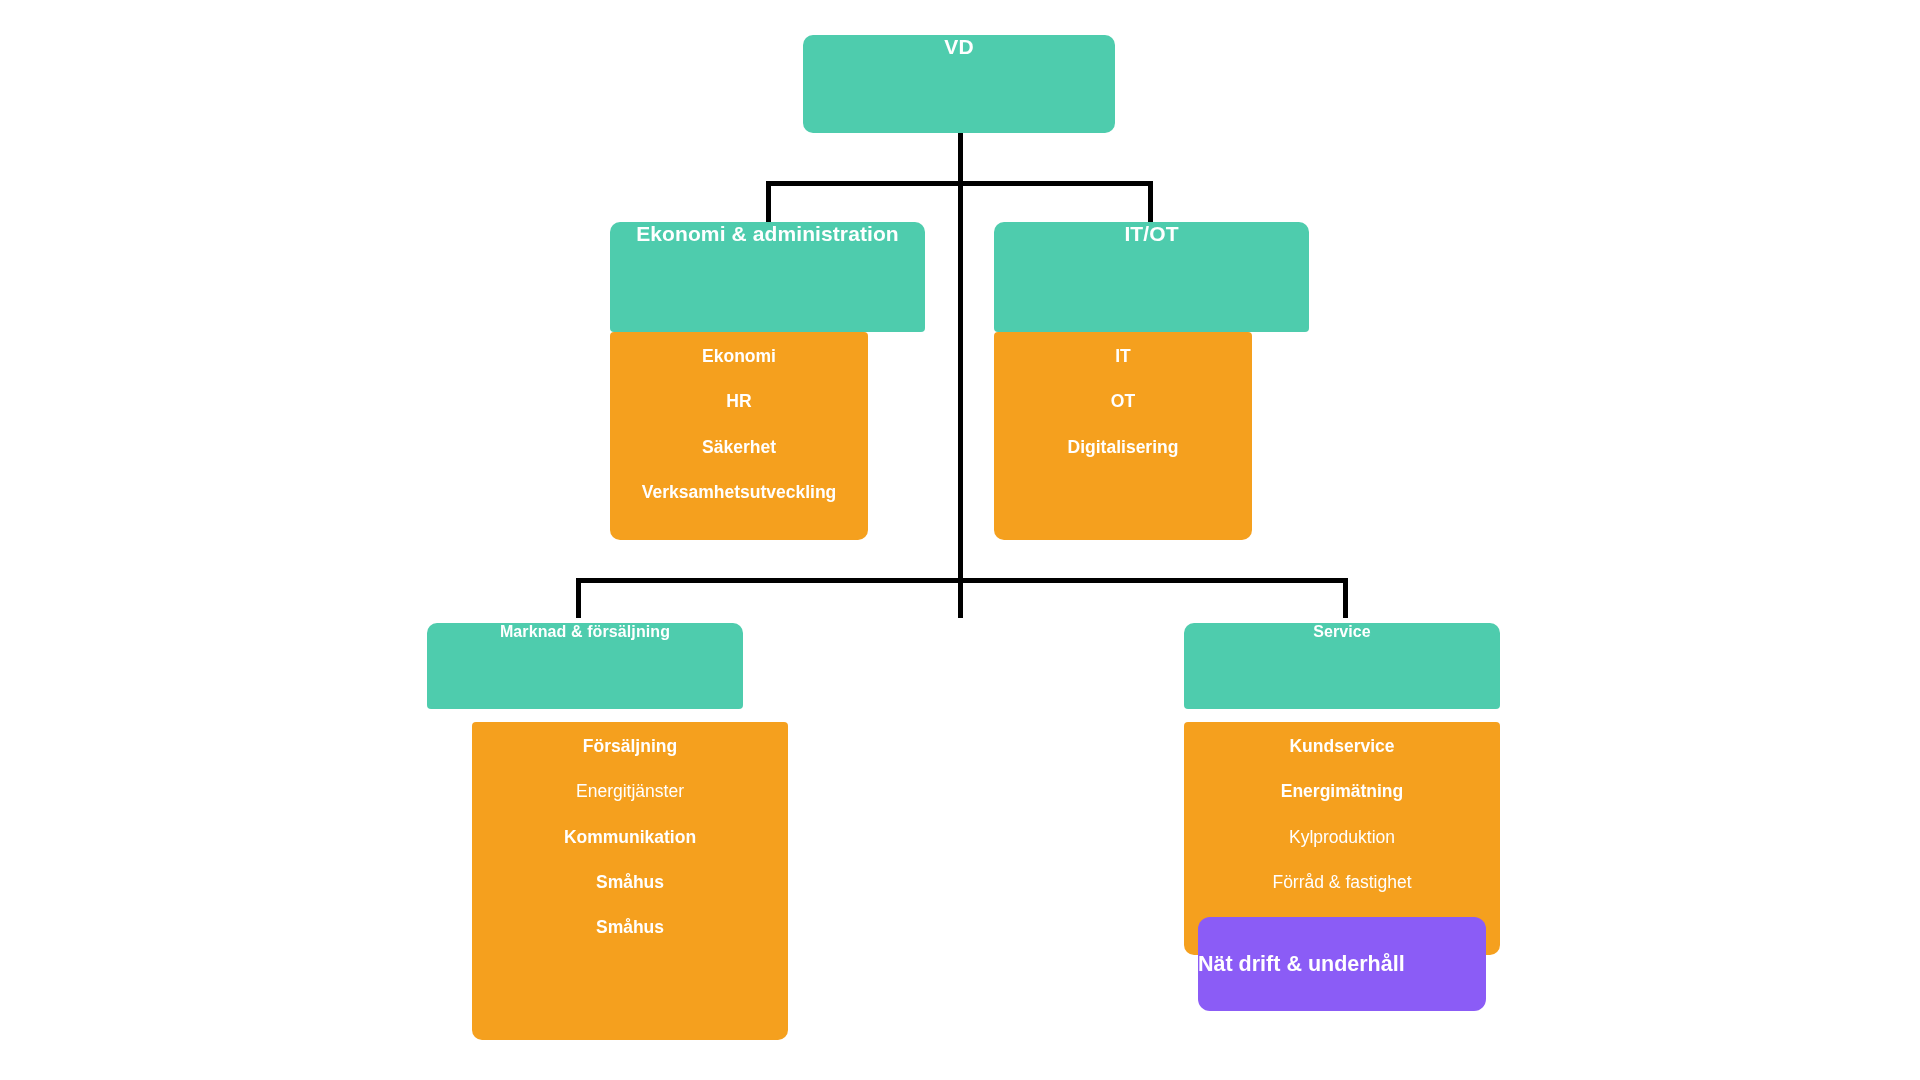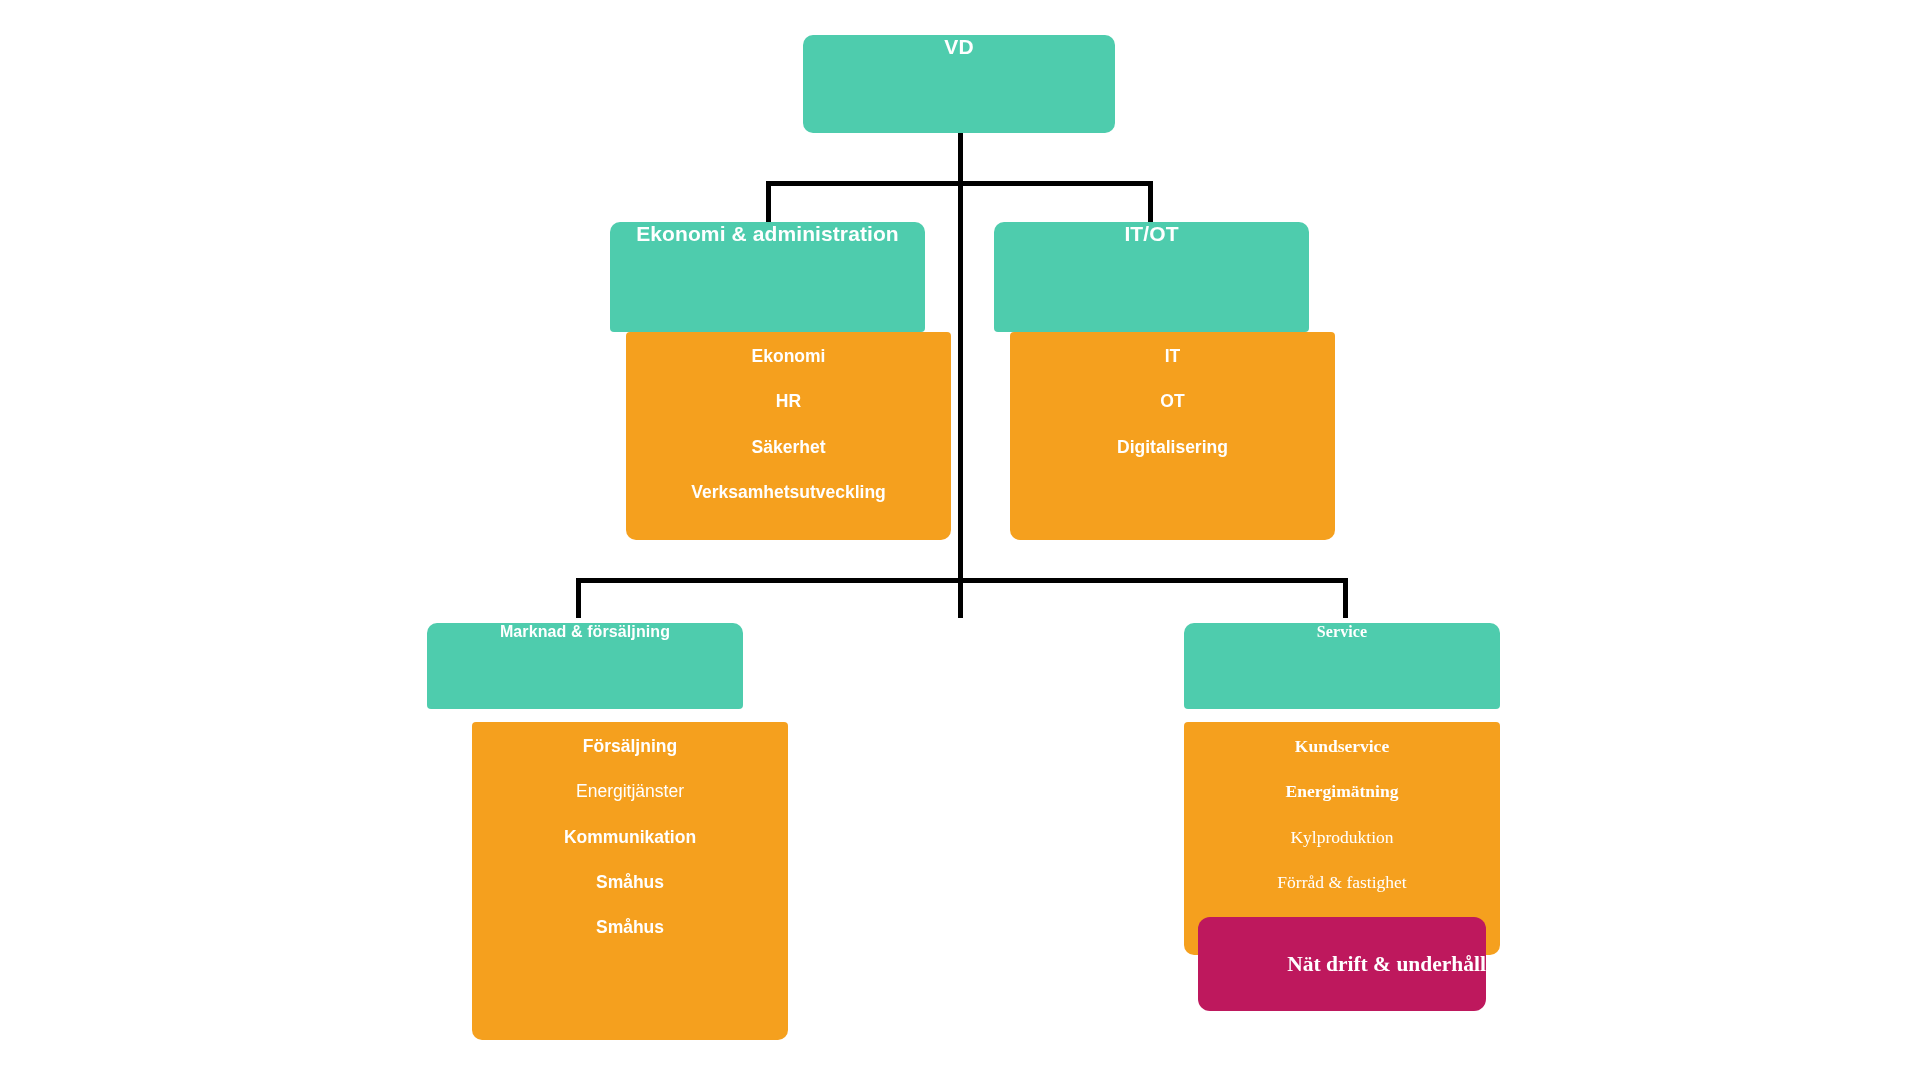--- a/index.html
+++ b/index.html
@@ -77,22 +77,22 @@
 
   
   .lvl2 .node-head {
     left: 0; top: 0;
     width: 315px;
     height: 110px;
     border-radius: 10px 10px 4px 4px;
     font-size: 21px;
   }
   .lvl2 .node-body {
-    left: 16px; top: 110px;
-    width: 325px;
+    left: 0; top: 110px;
+    width: 258px;
     border-radius: 4px 4px 10px 10px;
   }
   .lvl2 .child-item {
     font-size: 17.5px;
     margin-bottom: 25px;
   }
 
   
   .lvl3 .node-head {
     left: 0; top: 8px;
@@ -106,28 +106,28 @@
     width: 316px;
     border-radius: 4px 4px 10px 10px;
   }
   .lvl3 .child-item {
     font-size: 17.5px;
     margin-bottom: 25px;
   }
 
   
   .sub-box {
-    background: #be185d;
+    background: #8b5cf6;
     border-radius: 12px;
     color: #ffffff;
     font-weight: bold;
     font-size: 21.5px;
     display: flex;
     align-items: center;
-    justify-content: flex-end;
+    justify-content: flex-start;
     text-align: center;
     margin: 4px 14px 0 14px;
     height: 94px;
   }
 </style>
 </head>
 <body>
 
 <div id="org-canvas">
 
@@ -185,21 +185,21 @@
     <div class="node-body" style="height:318px;margin-left:45px;">
       <div class="child-item">Försäljning</div>
       <div class="child-item regular">Energitjänster</div>
       <div class="child-item">Kommunikation</div>
       <div class="child-item">Småhus</div>
       <div class="child-item">Småhus</div>
     </div>
   </div>
 
 
-  <div class="node lvl3" style="left:1184px; top:615px; width:316px; height:428px;font-family:Liberation Serif, serif;">
+  <div class="node lvl3" style="left:1184px; top:615px; width:316px; height:428px;">
     <div class="node-head">
       <span>Service</span>
     </div>
     <div class="node-body" style="height:233px;">
       <div class="child-item">Kundservice</div>
       <div class="child-item">Energimätning</div>
       <div class="child-item regular">Kylproduktion</div>
       <div class="child-item regular" style="">Förråd &amp; fastighet</div>
       <div class="sub-box">
         <span>Nät drift &amp; underhåll</span>

